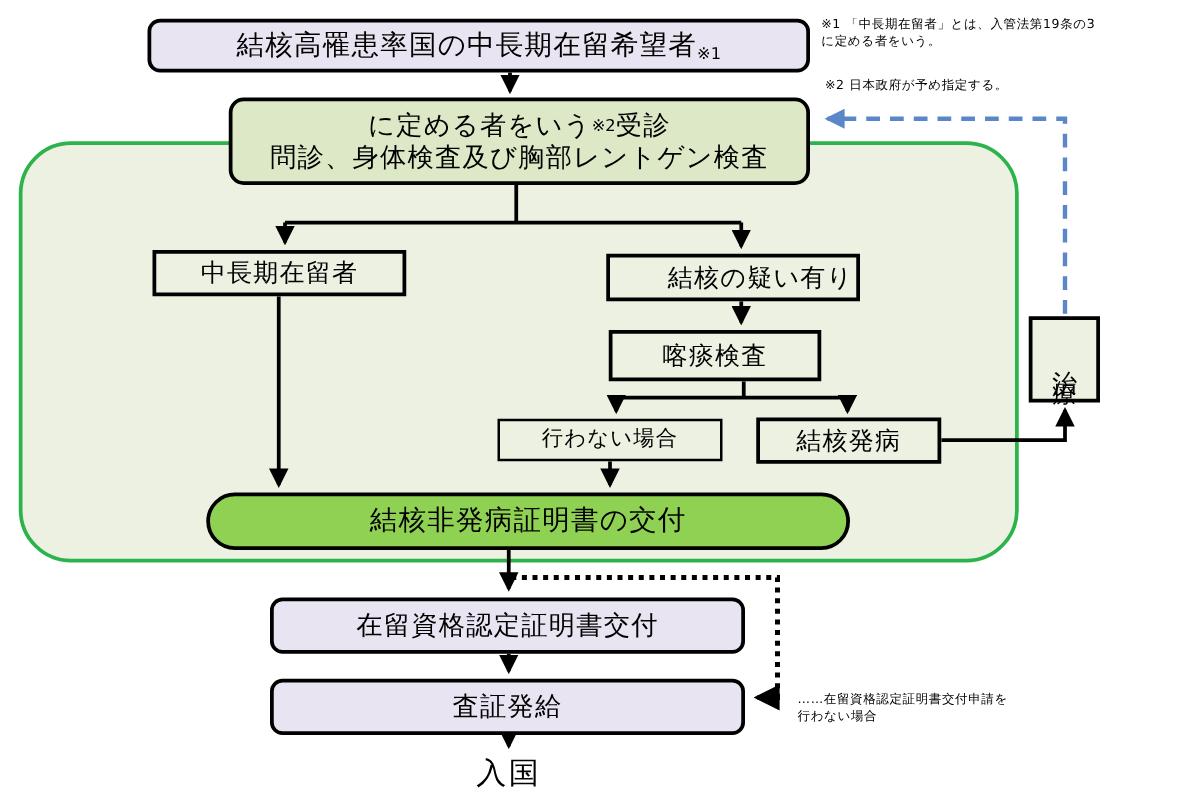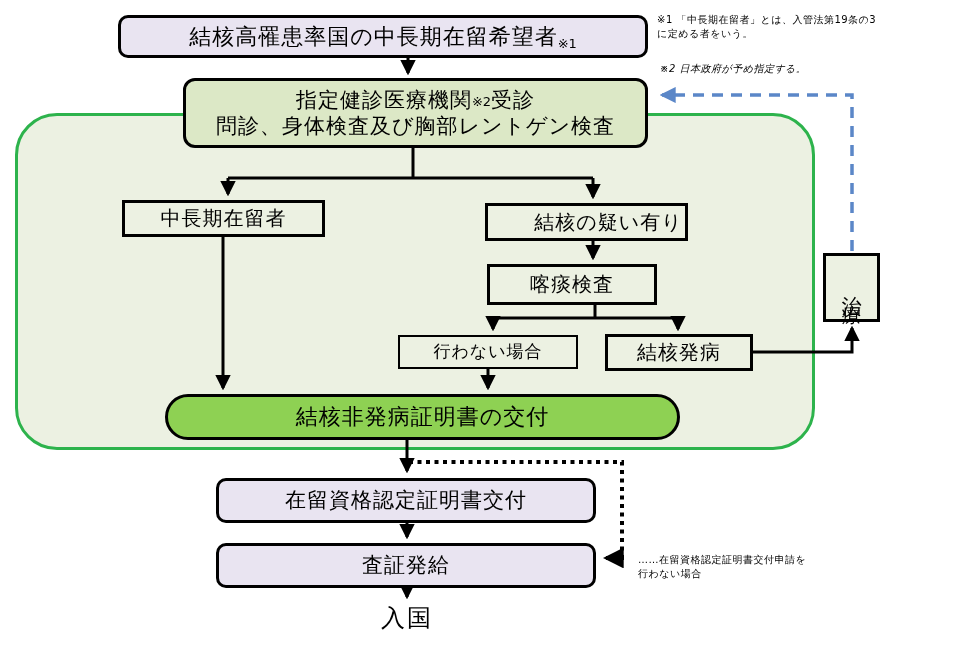--- a/index.html
+++ b/index.html
@@ -78,21 +78,21 @@
     <path d="M852 251 L852 95 L662 95" stroke="#5b87c8" stroke-width="3.5" fill="none" stroke-dasharray="11 8" marker-end="url(#ahb)"></path>
   </svg>
 
   <div class="node lavender refline" style="left:118px; top:15px; width:530px; height:43px; font-size:22px;">
     <span>結核高罹患率国の中長期在留希望者</span>
       <span class="ref">※1</span>
   </div>
 
   <div class="node clinic" style="left:183px; top:78px; width:465px; height:70px; font-size:21px;">
     <span class="refline">
-        <span>指定健診医療機関</span>
+        <span>に定める者をいう</span>
         <span class="ref">※2</span>
         <span>受診</span>
       </span>
     <span>問診、身体検査及び胸部レントゲン検査</span>
   </div>
 
   <div class="node plainbox" style="left:122px; top:200px; width:203px; height:37px; font-size:20px;">中長期在留者</div>
 
   <div class="node plainbox" style="left:485px; top:203px; width:203px; height:38px; font-size:20px;padding-left:44px;">結核の疑い有り</div>
 
@@ -110,20 +110,20 @@
 
   <div class="node lavender" style="left:216px; top:543px; width:380px; height:45px; font-size:21px;">査証発給</div>
 
   <div class="plain-label" style="left:347px; top:602px; width:120px; font-size:24px;">入国</div>
 
   <div class="note" style="left:657px; top:13px; width:300px;">
     <div>※1 「中長期在留者」とは、入管法第19条の3</div>
     <div>に定める者をいう。</div>
   </div>
 
-  <div class="note" style="left:660px; top:62px; width:300px;font-style:italic;">※2 日本政府が予め指定する。</div>
+  <div class="note" style="left:660px; top:62px; width:300px;">※2 日本政府が予め指定する。</div>
 
   <div class="note" style="left:638px; top:553px; width:315px;">
     <div>……在留資格認定証明書交付申請を</div>
     <div>行わない場合</div>
   </div>
 
 </div>
 
 </body></html>

